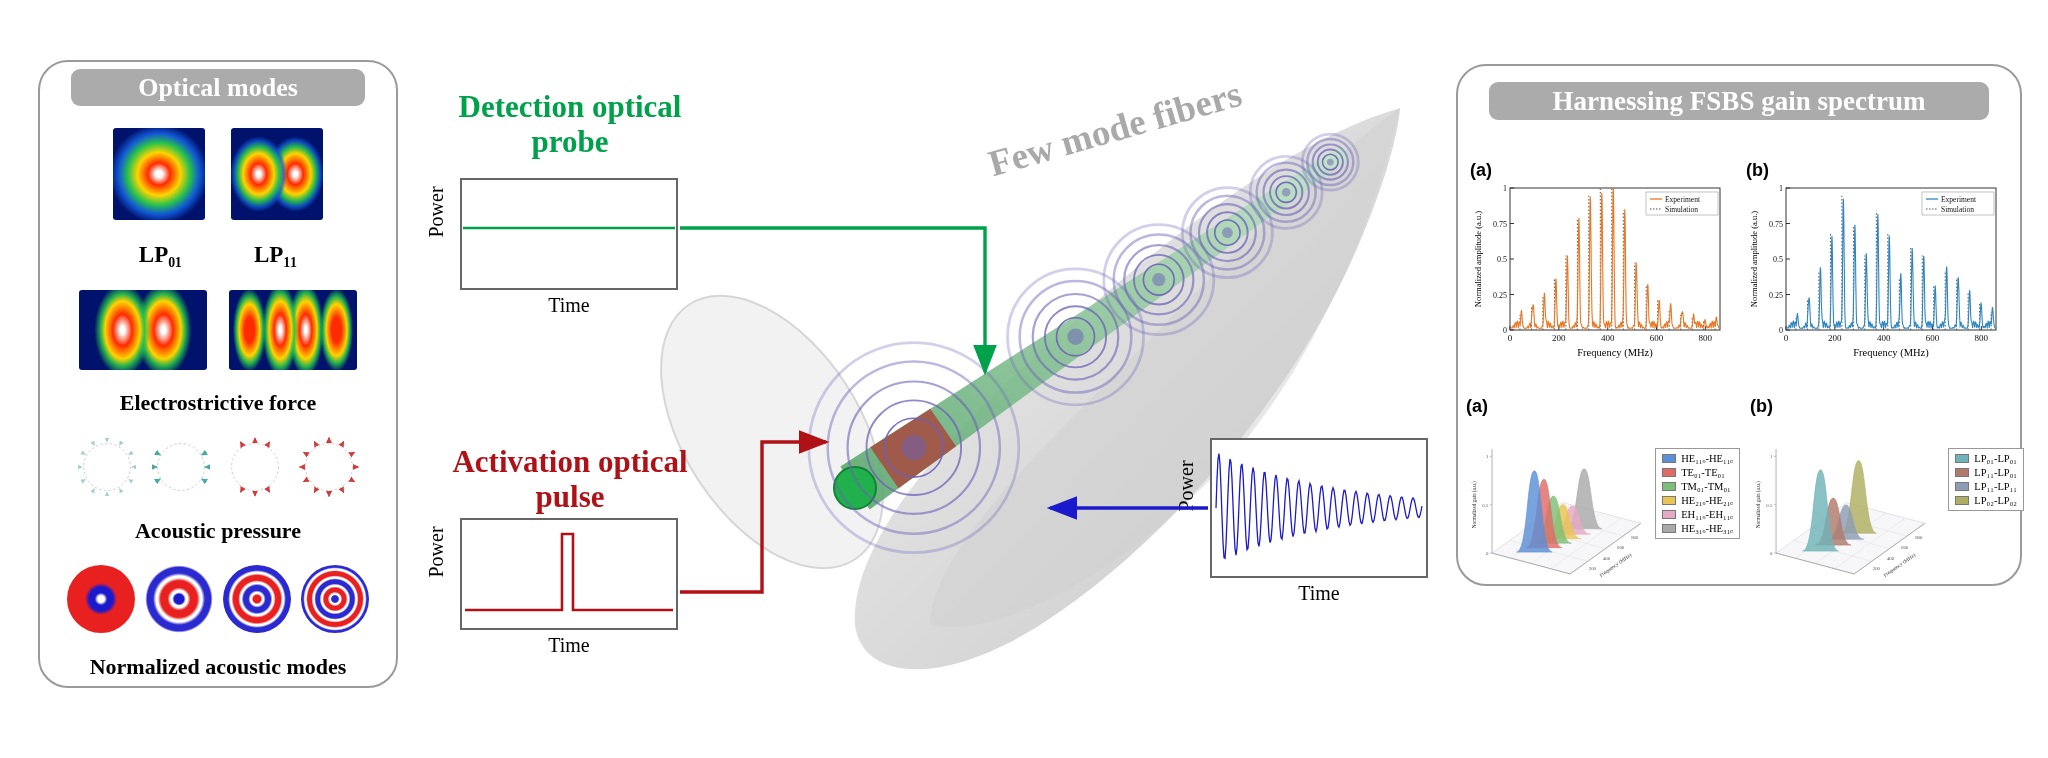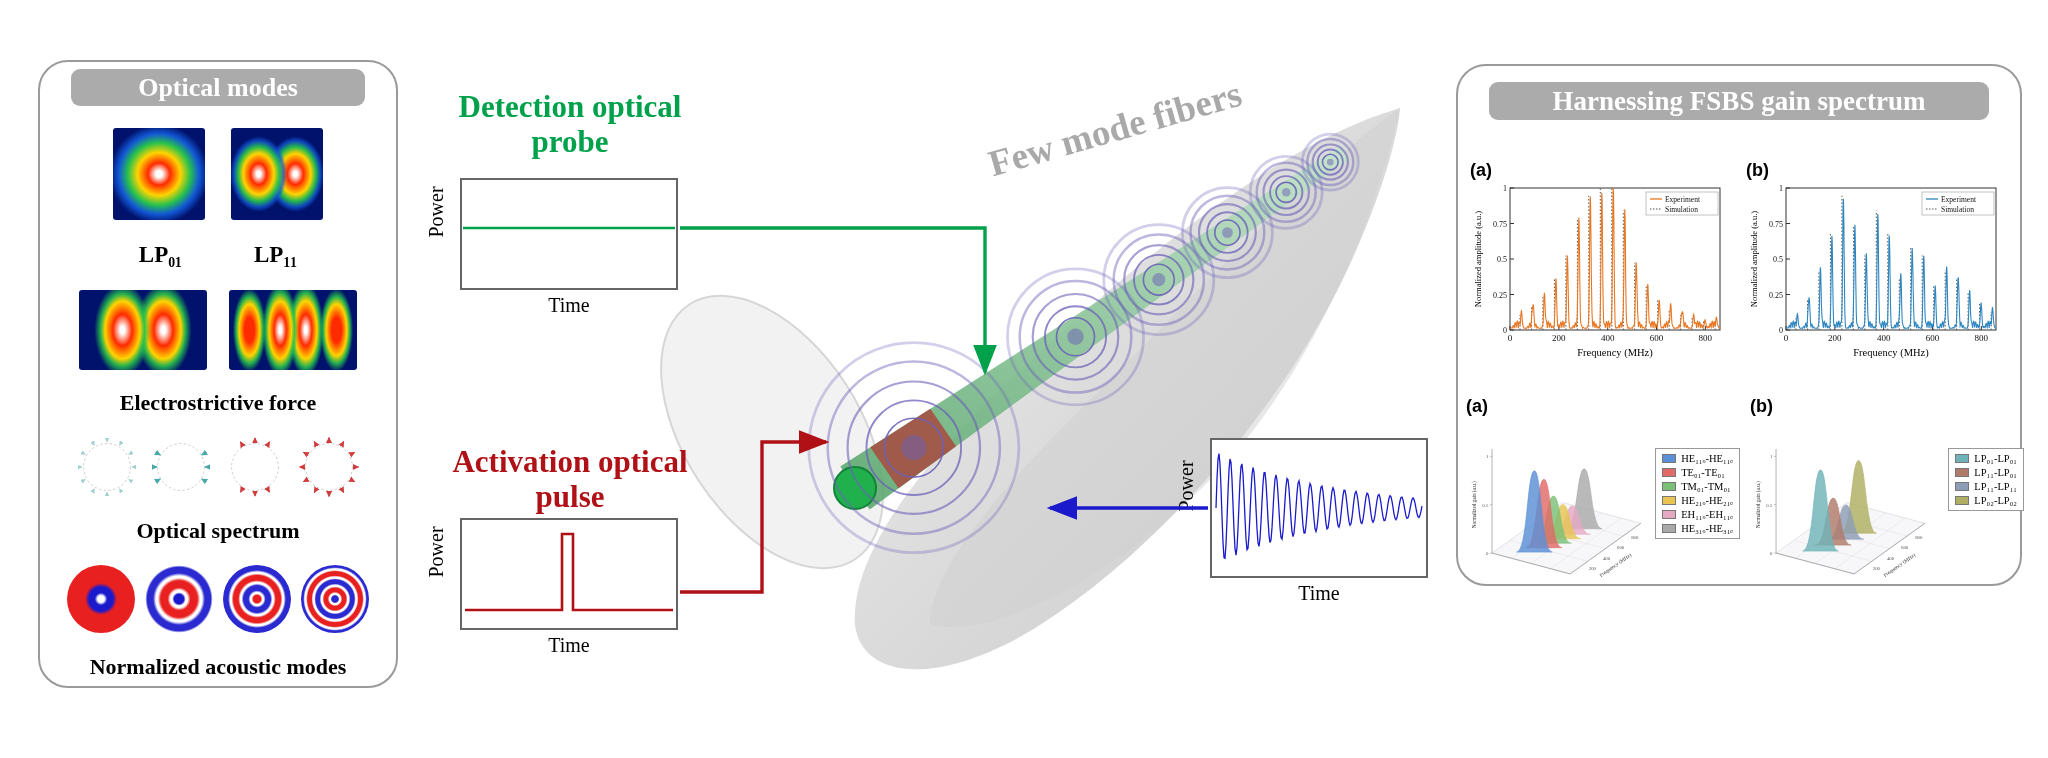--- a/index.html
+++ b/index.html
@@ -190,21 +190,21 @@
           <line x1="19.000000000000007" y1="54.51666049839541" x2="16.250000000000007" y2="59.27980021920982" stroke="#D23B3B" stroke-width="1.3" marker-end="url(#pc4-r)"></line>
           <line x1="9.483339501604593" y1="45" x2="4.720199780790182" y2="47.75" stroke="#D23B3B" stroke-width="1.3" marker-end="url(#pc4-r)"></line>
           <line x1="6" y1="32" x2="0.5" y2="32.00000000000001" stroke="#D23B3B" stroke-width="1.3" marker-end="url(#pc4-r)"></line>
           <line x1="9.48333950160459" y1="19.000000000000007" x2="4.720199780790178" y2="16.250000000000007" stroke="#D23B3B" stroke-width="1.3" marker-end="url(#pc4-r)"></line>
           <line x1="18.99999999999999" y1="9.483339501604604" x2="16.249999999999986" y2="4.7201997807901925" stroke="#D23B3B" stroke-width="1.3" marker-end="url(#pc4-r)"></line>
           <line x1="31.999999999999996" y1="6" x2="31.999999999999993" y2="0.5" stroke="#D23B3B" stroke-width="1.3" marker-end="url(#pc4-r)"></line>
           <line x1="45" y1="9.483339501604597" x2="47.75" y2="4.720199780790185" stroke="#D23B3B" stroke-width="1.3" marker-end="url(#pc4-r)"></line>
           <line x1="54.516660498395396" y1="18.99999999999999" x2="59.279800219209804" y2="16.249999999999986" stroke="#D23B3B" stroke-width="1.3" marker-end="url(#pc4-r)"></line>
         </svg>
     </div>
-    <div class="cap">Optical spectrum</div>
+    <div class="cap">Acoustic pressure</div>
 
 
     <div class="row" style="gap:10px">
       <div class="am am1"></div>
       <div class="am am2"></div>
       <div class="am am3"></div>
       <div class="am am4"></div>
     </div>
     <div class="cap">Normalized acoustic modes</div>
   </section>

